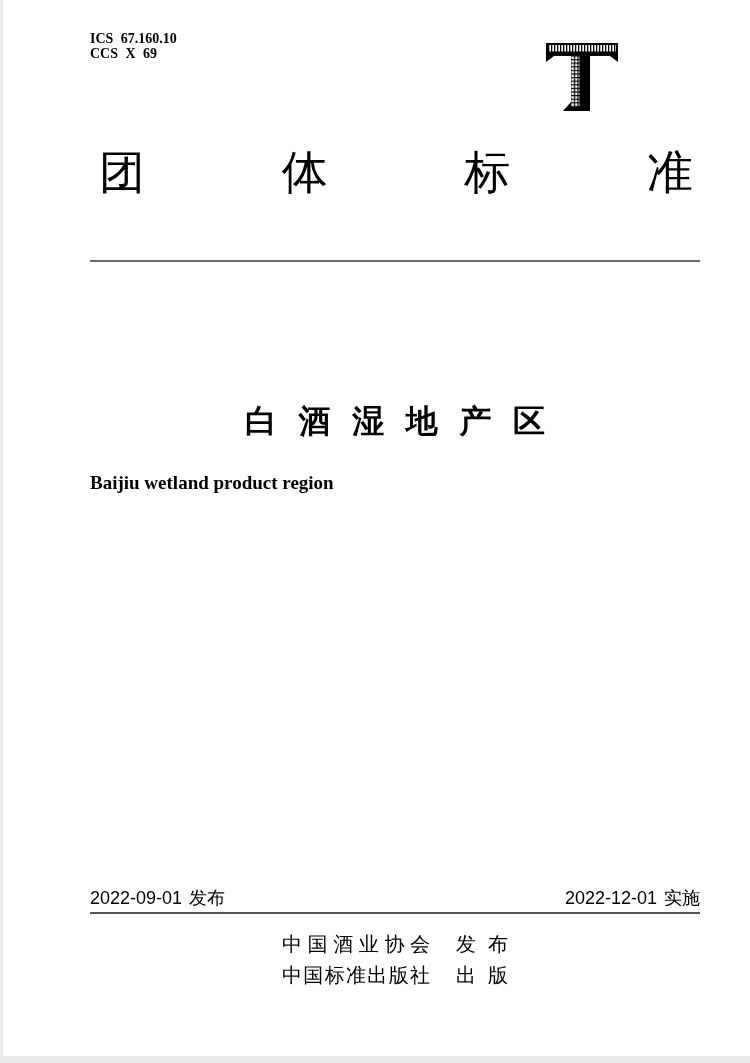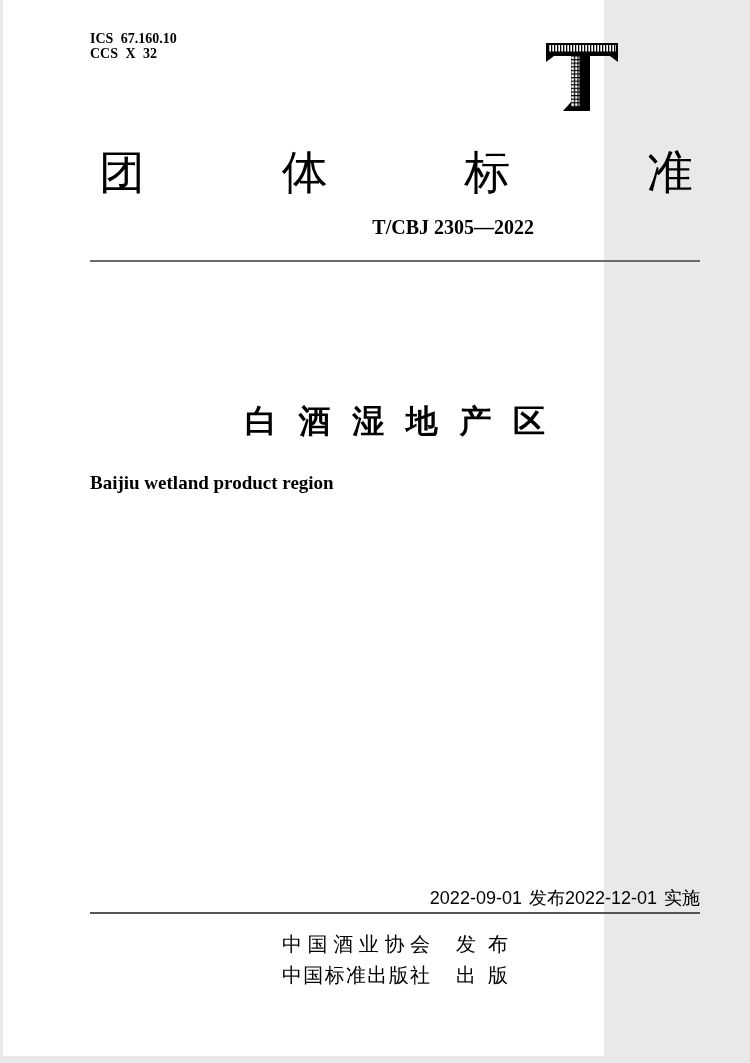--- a/index.html
+++ b/index.html
@@ -13,21 +13,21 @@
   html, body { width: 750px; height: 1063px; }
   body {
     background: var(--edge_bg);
     font-family: "Liberation Sans", "DejaVu Sans", sans-serif;
     color: var(--text);
     overflow: hidden;
   }
   .page {
     position: relative;
     margin-left: 3px;
-    width: 601px;
+    width: 747px;
     height: 1056px;
     background: var(--page_bg);
   }
   
   .ics-block {
     position: absolute;
     left: 87px; top: 31px;
     font-family: "Liberation Serif", "DejaVu Serif", serif;
     font-weight: 700;
     font-size: 14px;
@@ -76,21 +76,21 @@
     font-family: "Liberation Serif", "DejaVu Serif", serif;
     font-weight: 700;
     font-size: 19px;
   }
   
   .dates-row {
     position: absolute;
     left: 87px; top: 887px;
     width: 610px;
     display: flex;
-    justify-content: flex-end;
+    justify-content: space-between;
     font-size: 18px;
     font-weight: 500;
     line-height: 22px;
   }
   .date-label { margin-left: 7px; }
   
   .publishers {
     position: absolute;
     left: 87px; top: 933px;
     width: 610px;
@@ -104,21 +104,21 @@
   .pub-name { width: 148px; }
   .pub-role { width: 52px; margin-left: 26px; }
 </style>
 </head>
 <body>
 
 <div class="page">
 
   <div class="ics-block">
     <div>ICS 67.160.10</div>
-    <div>CCS X 32</div>
+    <div>CCS X 69</div>
   </div>
 
   <div class="t-logo">
     <svg width="74" height="70" viewBox="0 0 74 70">
       <title>T</title>
       <defs>
         <pattern id="hatchV" width="3" height="10" patternUnits="userSpaceOnUse">
           <rect width="3" height="10" fill="#ffffff"></rect>
           <rect x="0" y="0" width="1.3" height="10" fill="#000000"></rect>
         </pattern>
@@ -138,21 +138,20 @@
     </svg>
   </div>
 
   <div class="std-type char-justify">
       <span>团</span>
       <span>体</span>
       <span>标</span>
       <span>准</span>
     </div>
 
-  <div class="std-number">T/CBJ 2305—2022</div>
 
   <div class="rule rule-top"></div>
 
   <div class="title-cn char-justify">
       <span>白</span>
       <span>酒</span>
       <span>湿</span>
       <span>地</span>
       <span>产</span>
       <span>区</span>

